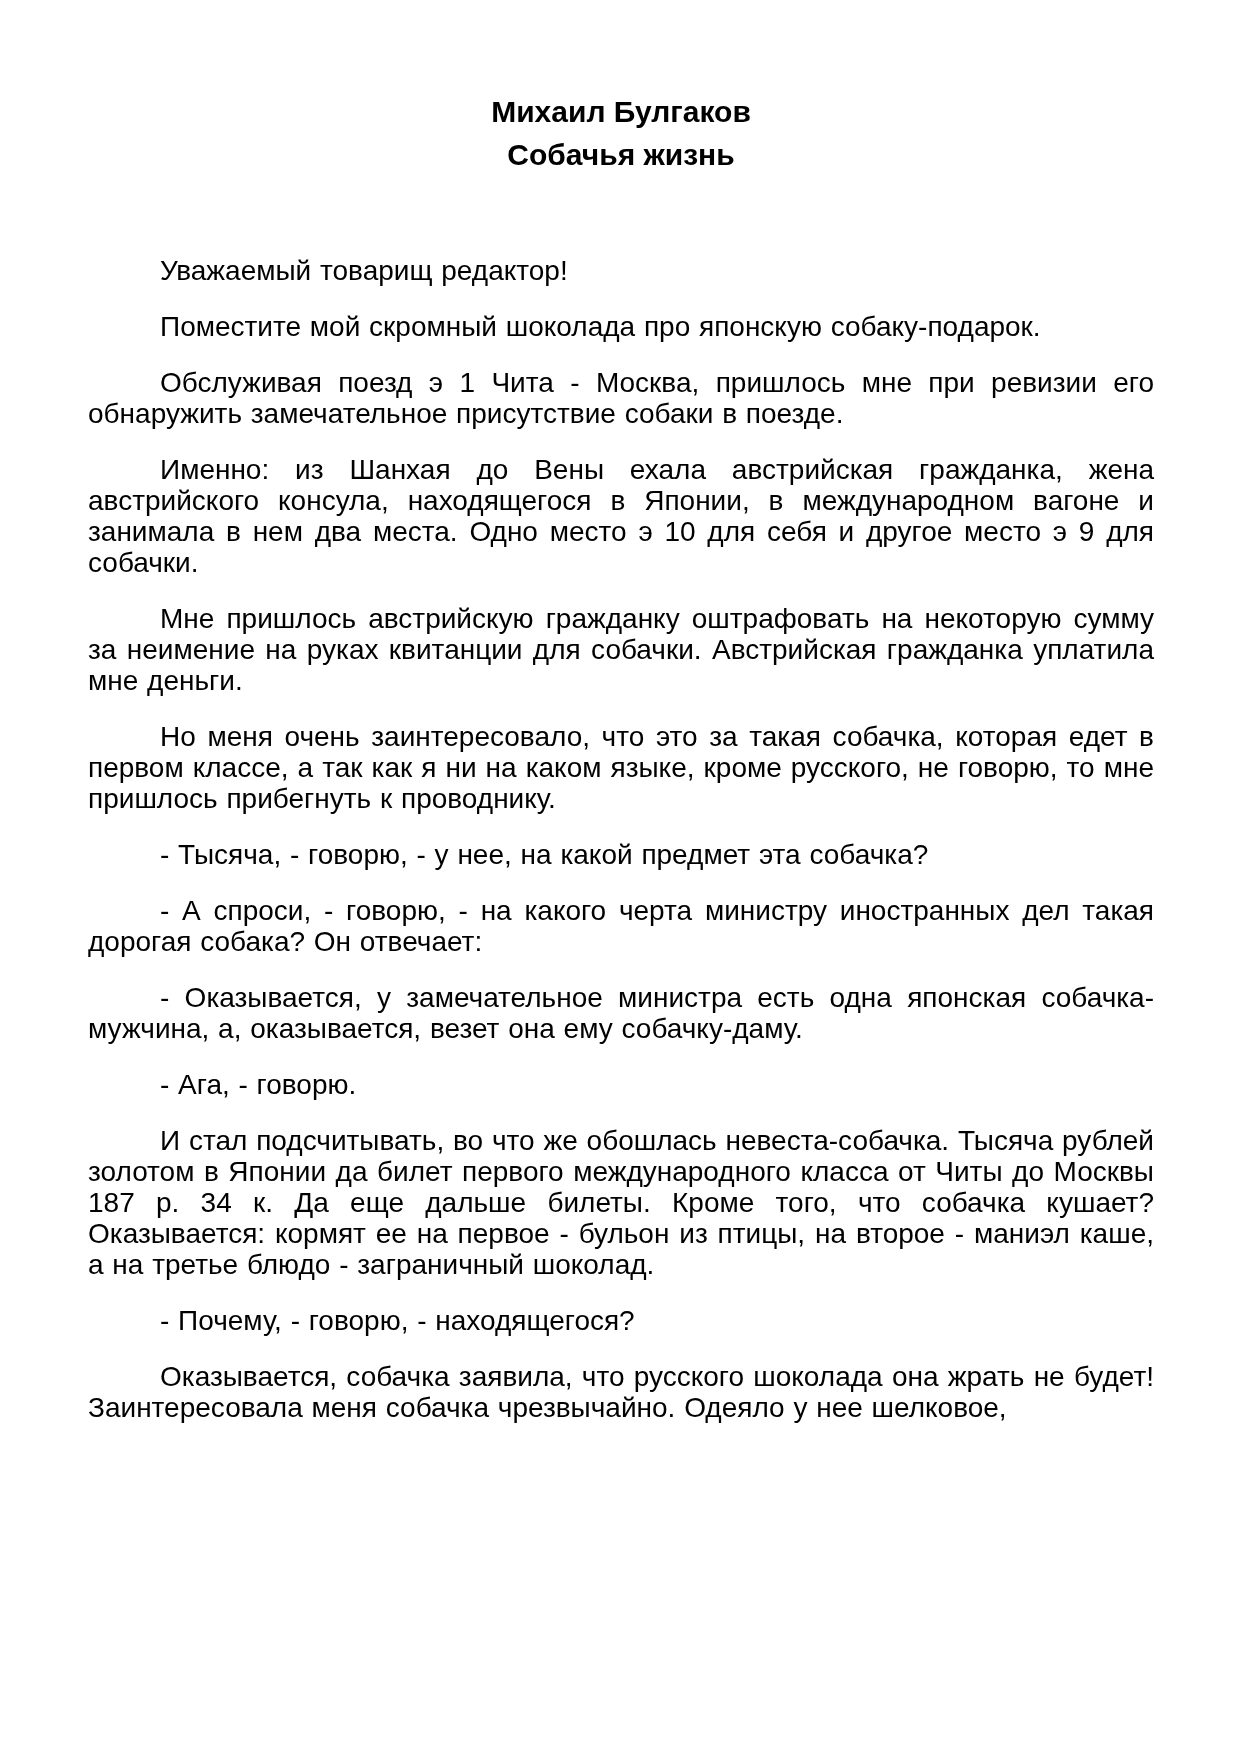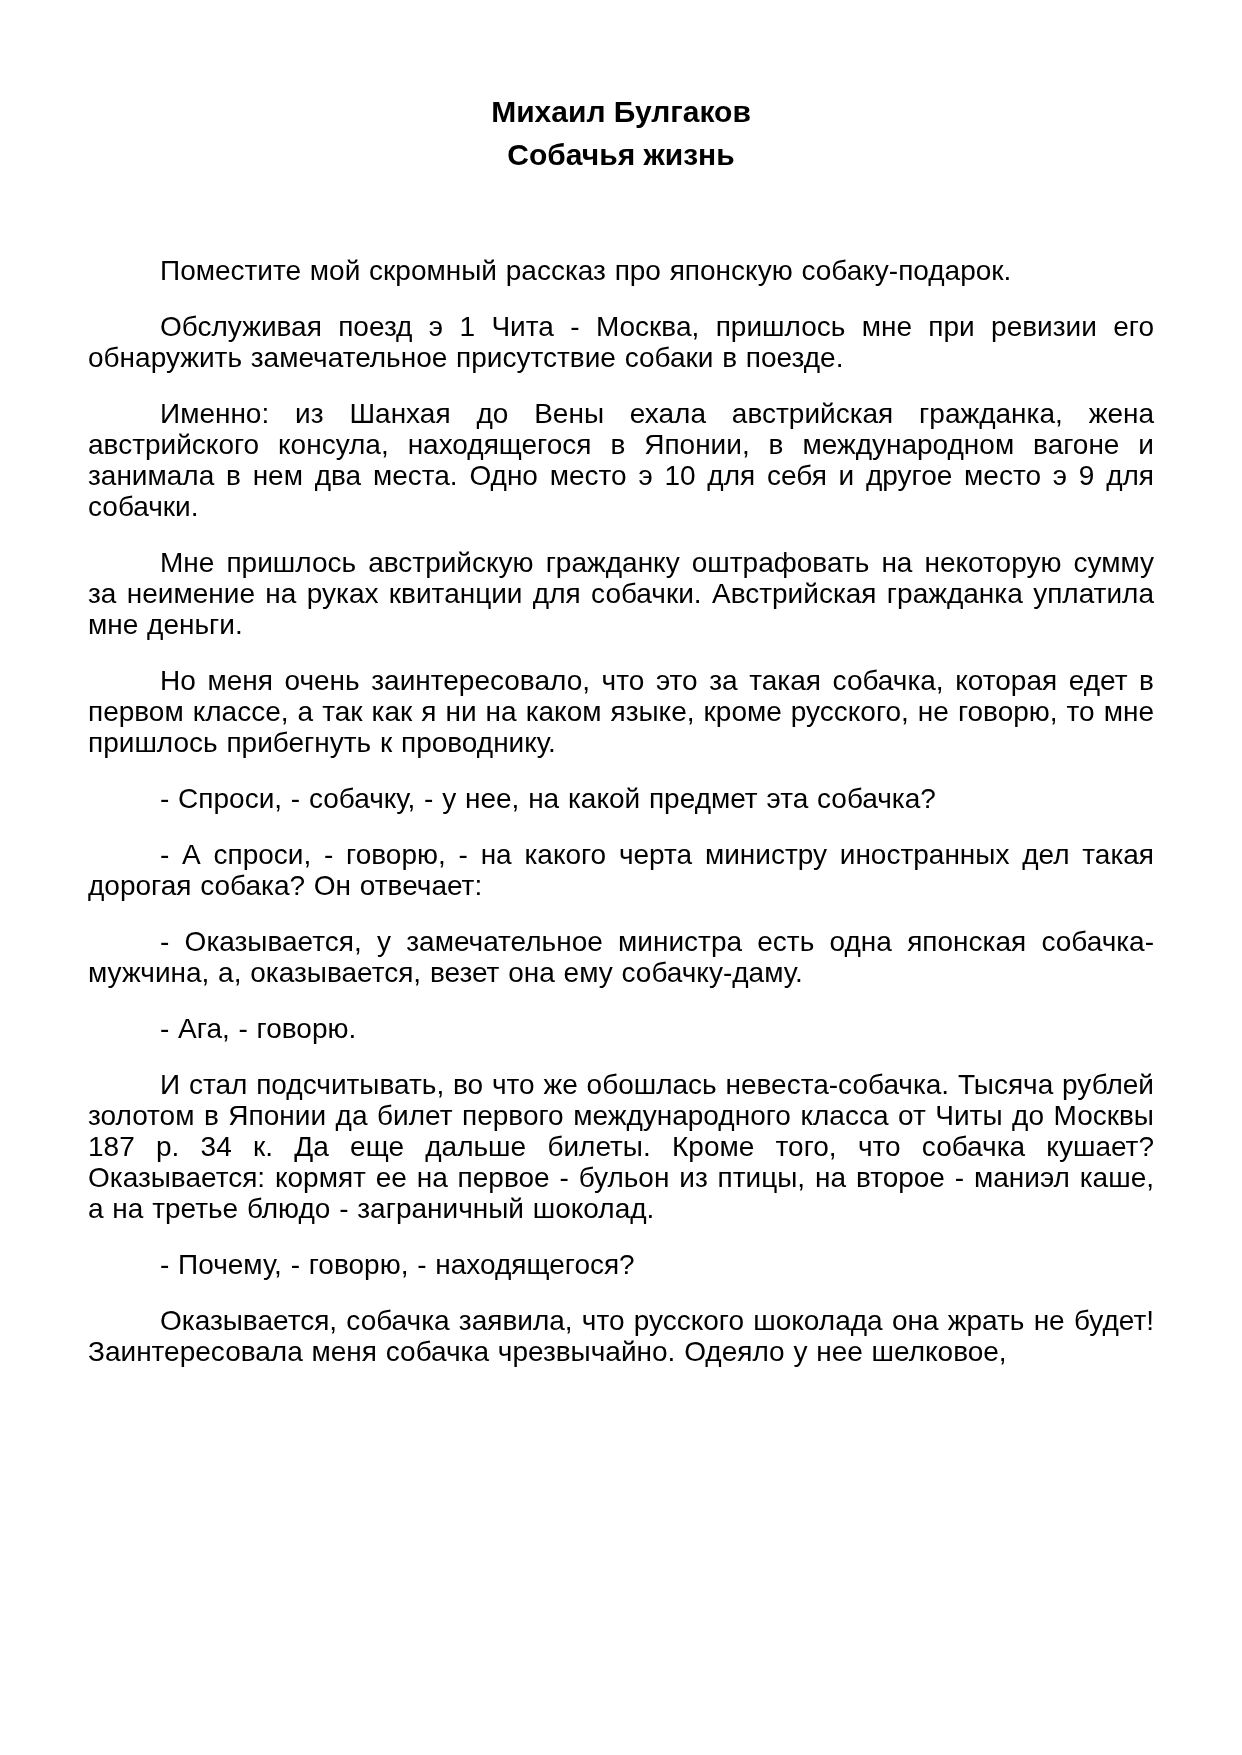--- a/index.html
+++ b/index.html
@@ -42,26 +42,27 @@
     word-spacing: 1px;
   }
 </style>
 </head>
 <body>
 
 <div class="page">
   <h1 class="doc-title">Михаил Булгаков</h1>
   <h2 class="doc-subtitle">Собачья жизнь</h2>
   <div class="story-body">
-      <p>Поместите мой скромный рассказ про японскую собаку-подарок.</p>
+      <p>Уважаемый товарищ редактор!</p>
+      <p>Поместите мой скромный шоколада про японскую собаку-подарок.</p>
       <p>Обслуживая поезд э 1 Чита - Москва, пришлось мне при ревизии его обнаружить замечательное присутствие собаки в поезде.</p>
       <p>Именно: из Шанхая до Вены ехала австрийская гражданка, жена австрийского консула, находящегося в Японии, в международном вагоне и занимала в нем два места. Одно место э 10 для себя и другое место э 9 для собачки.</p>
       <p>Мне пришлось австрийскую гражданку оштрафовать на некоторую сумму за неимение на руках квитанции для собачки. Австрийская гражданка уплатила мне деньги.</p>
       <p>Но меня очень заинтересовало, что это за такая собачка, которая едет в первом классе, а так как я ни на каком языке, кроме русского, не говорю, то мне пришлось прибегнуть к проводнику.</p>
-      <p>- Спроси, - собачку, - у нее, на какой предмет эта собачка?</p>
+      <p>- Тысяча, - говорю, - у нее, на какой предмет эта собачка?</p>
       <p>- А спроси, - говорю, - на какого черта министру иностранных дел такая дорогая собака? Он отвечает:</p>
       <p>- Оказывается, у замечательное министра есть одна японская собачка-мужчина, а, оказывается, везет она ему собачку-даму.</p>
       <p>- Ага, - говорю.</p>
       <p>И стал подсчитывать, во что же обошлась невеста-собачка. Тысяча рублей золотом в Японии да билет первого международного класса от Читы до Москвы 187 р. 34 к. Да еще дальше билеты. Кроме того, что собачка кушает? Оказывается: кормят ее на первое - бульон из птицы, на второе - маниэл каше, а на третье блюдо - заграничный шоколад.</p>
       <p>- Почему, - говорю, - находящегося?</p>
       <p>Оказывается, собачка заявила, что русского шоколада она жрать не будет! Заинтересовала меня собачка чрезвычайно. Одеяло у нее шелковое,</p>
     </div>
 </div>
 
 </body></html>

